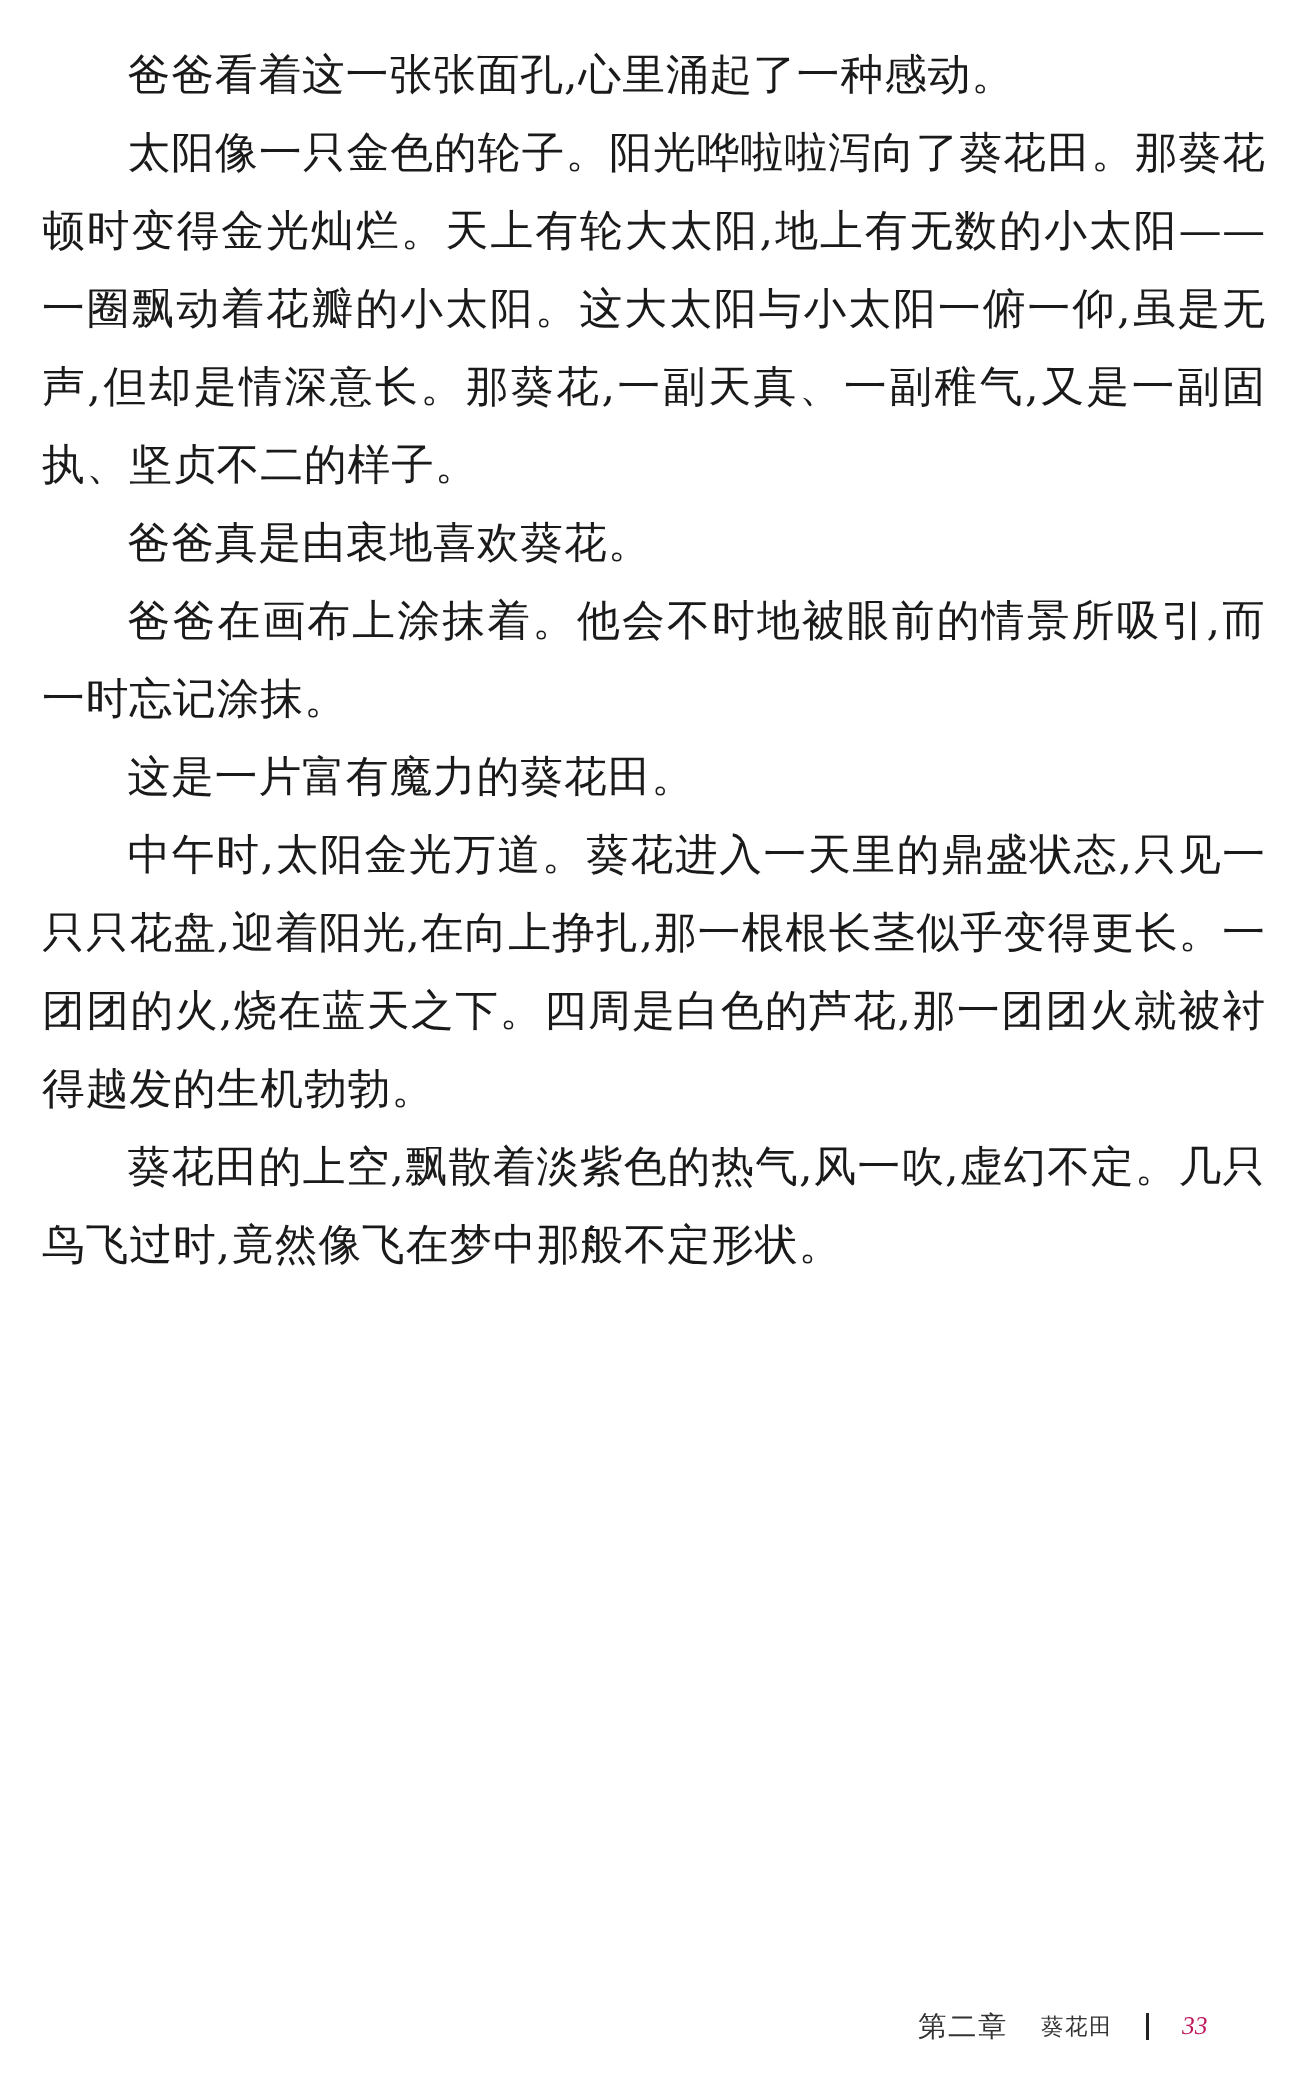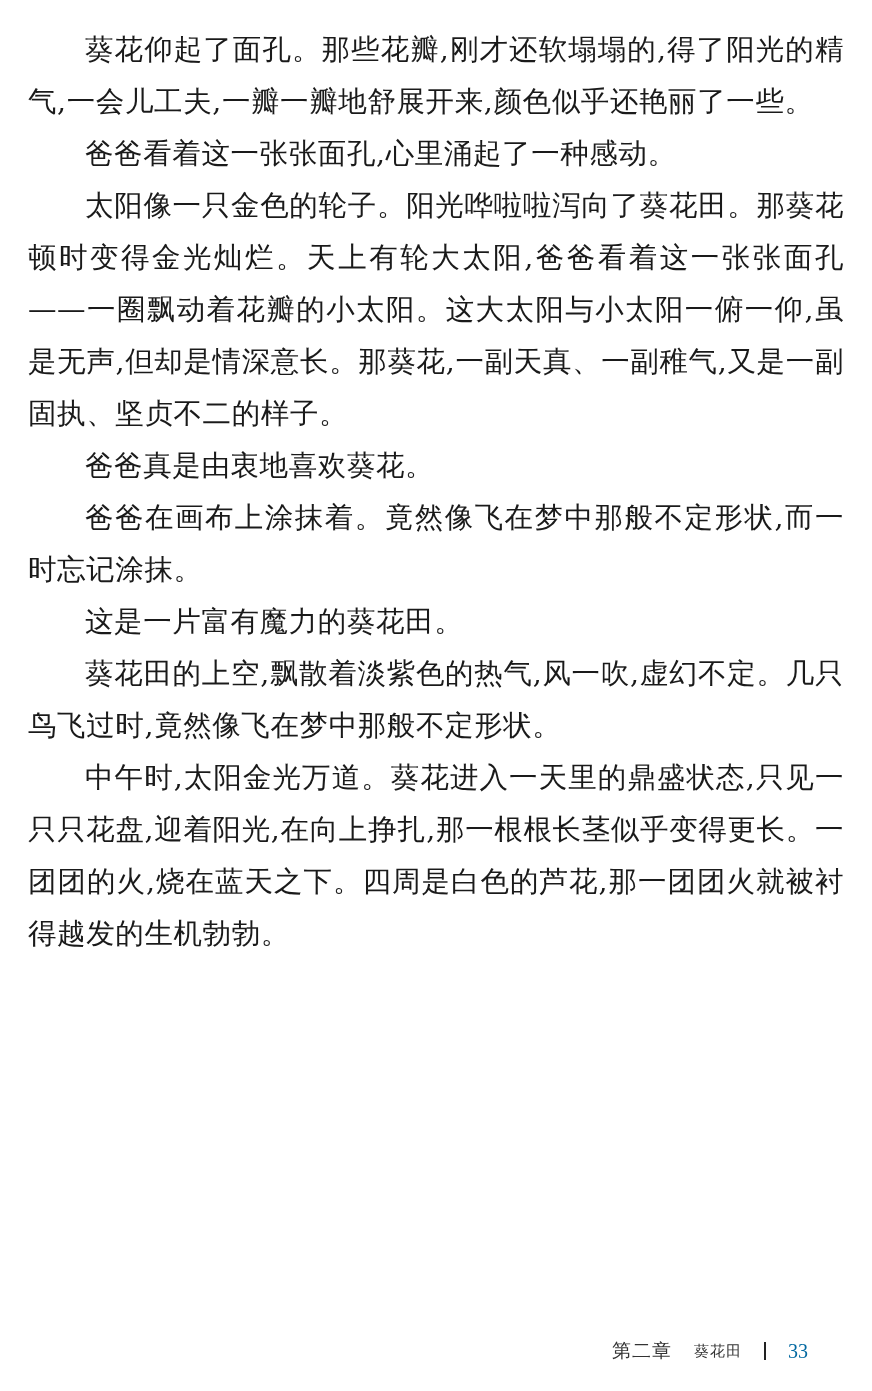--- a/index.html
+++ b/index.html
@@ -22,34 +22,33 @@
   .footer {
     position: absolute; left: 600px; top: 1334px; height: 34px;
     display: flex; align-items: center;
     color: #333;
     margin-left: 12px;
   }
   .footer .chapter { font-family: "DejaVu Sans", "Liberation Sans", sans-serif; font-size: 19px; letter-spacing: 1px; }
   .footer .gap { display: inline-block; width: 22px; }
   .footer .title { font-family: "DejaVu Sans", "Liberation Sans", sans-serif; font-size: 15px; letter-spacing: 1px; }
   .footer .divider { display: inline-block; width: 2px; height: 18px; background: #222; margin: 0 22px 0 22px; }
-  .footer .page-num { font-family: "Liberation Serif", "DejaVu Serif", serif; font-size: 20px; color: #0369a1; }
+  .footer .page-num { font-family: "Liberation Serif", "DejaVu Serif", serif; font-style: italic; font-size: 17px; color: #be185d; }
 </style>
 </head>
 <body>
 
 <div class="page-body">
-  <p class="para">葵花仰起了面孔。那些花瓣,刚才还软塌塌的,得了阳光的精气,一会儿工夫,一瓣一瓣地舒展开来,颜色似乎还艳丽了一些。</p>
   <p class="para">爸爸看着这一张张面孔,心里涌起了一种感动。</p>
-  <p class="para">太阳像一只金色的轮子。阳光哗啦啦泻向了葵花田。那葵花顿时变得金光灿烂。天上有轮大太阳,爸爸看着这一张张面孔——一圈飘动着花瓣的小太阳。这大太阳与小太阳一俯一仰,虽是无声,但却是情深意长。那葵花,一副天真、一副稚气,又是一副固执、坚贞不二的样子。</p>
+  <p class="para">太阳像一只金色的轮子。阳光哗啦啦泻向了葵花田。那葵花顿时变得金光灿烂。天上有轮大太阳,地上有无数的小太阳——一圈飘动着花瓣的小太阳。这大太阳与小太阳一俯一仰,虽是无声,但却是情深意长。那葵花,一副天真、一副稚气,又是一副固执、坚贞不二的样子。</p>
   <p class="para">爸爸真是由衷地喜欢葵花。</p>
-  <p class="para">爸爸在画布上涂抹着。竟然像飞在梦中那般不定形状,而一时忘记涂抹。</p>
+  <p class="para">爸爸在画布上涂抹着。他会不时地被眼前的情景所吸引,而一时忘记涂抹。</p>
   <p class="para">这是一片富有魔力的葵花田。</p>
+  <p class="para">中午时,太阳金光万道。葵花进入一天里的鼎盛状态,只见一只只花盘,迎着阳光,在向上挣扎,那一根根长茎似乎变得更长。一团团的火,烧在蓝天之下。四周是白色的芦花,那一团团火就被衬得越发的生机勃勃。</p>
   <p class="para">葵花田的上空,飘散着淡紫色的热气,风一吹,虚幻不定。几只鸟飞过时,竟然像飞在梦中那般不定形状。</p>
-  <p class="para">中午时,太阳金光万道。葵花进入一天里的鼎盛状态,只见一只只花盘,迎着阳光,在向上挣扎,那一根根长茎似乎变得更长。一团团的火,烧在蓝天之下。四周是白色的芦花,那一团团火就被衬得越发的生机勃勃。</p>
 </div>
 
 <div class="footer">
   <span class="chapter">第二章</span>
   <span class="gap"></span>
   <span class="title">葵花田</span>
   <span class="divider"></span>
   <span class="page-num">33</span>
 </div>
 

